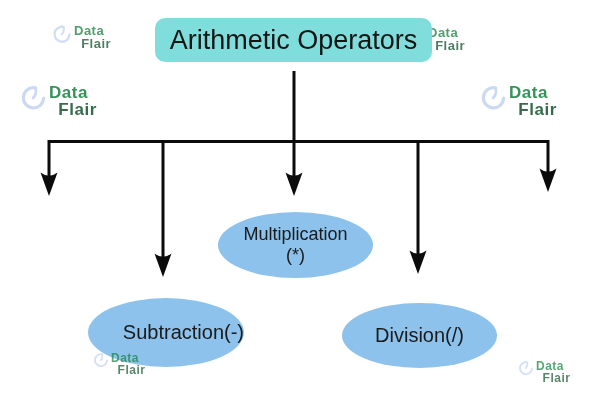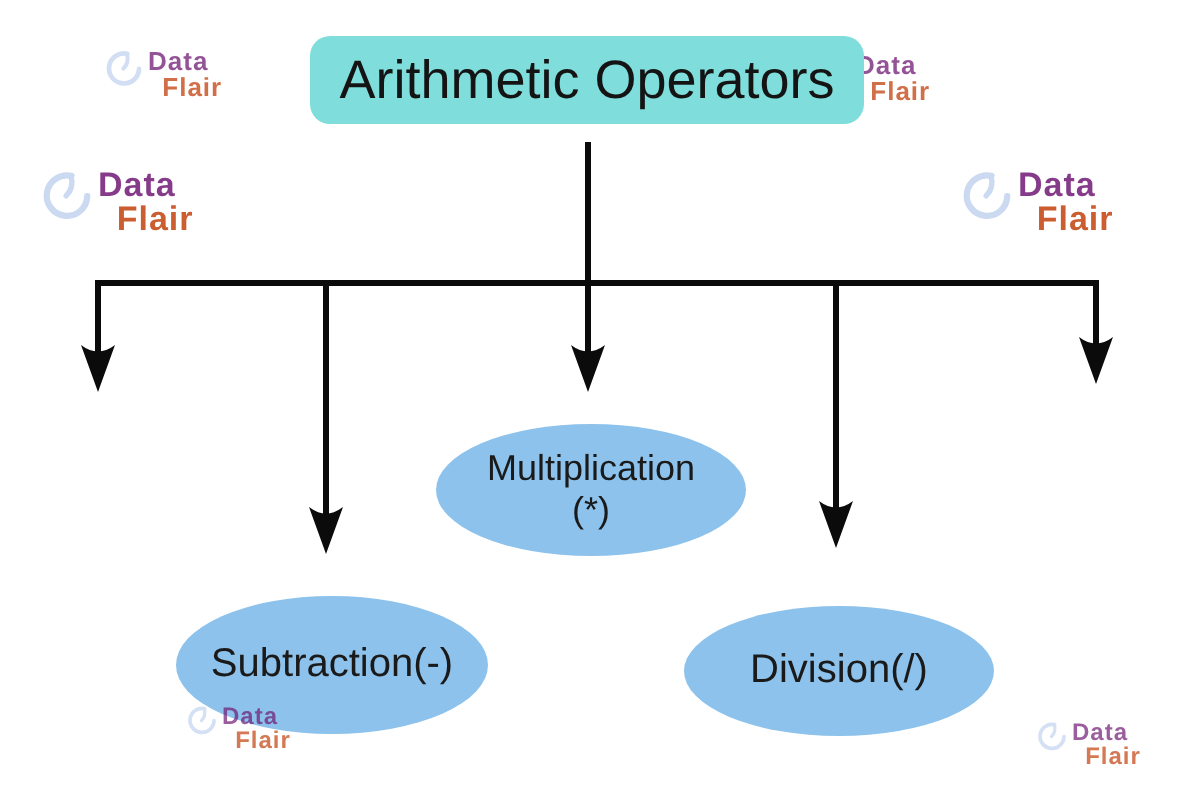--- a/index.html
+++ b/index.html
@@ -4,22 +4,22 @@
 <style>
   html,body{margin:0;padding:0;background:#ffffff;}
   .canvas{
     position:relative;width:600px;height:400px;background:#ffffff;overflow:hidden;
     font-family:"Liberation Sans","DejaVu Sans",sans-serif;
   }
 
   
   .wm{position:absolute;display:flex;align-items:flex-start;z-index:0;pointer-events:none;}
   .wm-text{display:flex;flex-direction:column;font-weight:bold;line-height:1.02;letter-spacing:.5px;}
-  .wm-data{color:#701a75;}
-  .wm-flair{color:#c2410c;margin-left:.55em;}
+  .wm-data{color:#15803d;}
+  .wm-flair{color:#14532d;margin-left:.55em;}
   .wm-logo{flex:0 0 auto;margin-right:2px;}
   .wm-logo path{fill:none;stroke:#c3d3ef;stroke-linecap:round;}
   .wm-sm{font-size:13px;opacity:.75;}
   .wm-sm .wm-logo{width:20px;height:20px;}
   .wm-md{font-size:17px;opacity:.85;}
   .wm-md .wm-logo{width:27px;height:27px;}
   .wm-xs{font-size:12px;opacity:.7;}
   .wm-xs .wm-logo{width:16px;height:16px;}
   .wm1{left:52px;top:24px;}
   .wm2{left:406px;top:26px;}
@@ -39,21 +39,21 @@
     background:#7fdedb;border-radius:10px;z-index:2;
     display:flex;align-items:center;justify-content:center;
     font-size:27px;color:#141414;white-space:nowrap;
   }
   .ellipse{
     position:absolute;background:#8cc2eb;border-radius:50%;z-index:2;
     display:flex;flex-direction:column;align-items:center;justify-content:center;
     font-size:19px;color:#1a1a1a;text-align:center;line-height:1.15;white-space:nowrap;
   }
   .el-addition{left:5px;top:214px;width:136px;height:64px;}
-  .el-subtraction{left:88px;top:298px;width:156px;height:69px;font-size:20px;}
+  .el-subtraction{left:88px;top:298px;width:156px;height:69px;font-size:20px;align-items:flex-end;}
   .el-multiplication{left:218px;top:212px;width:155px;height:66px;font-size:18px;}
   .el-division{left:342px;top:303px;width:155px;height:65px;font-size:20px;}
   .el-modulus{left:455px;top:215px;width:140px;height:62px;}
 </style>
 </head>
 <body>
 
 <div class="canvas">
 
   <div class="wm wm-sm wm1">

